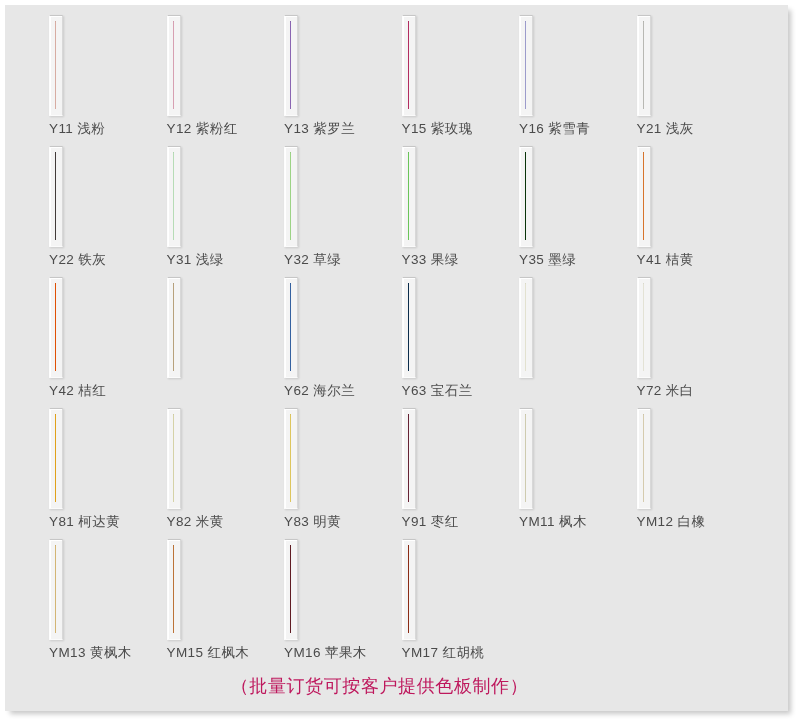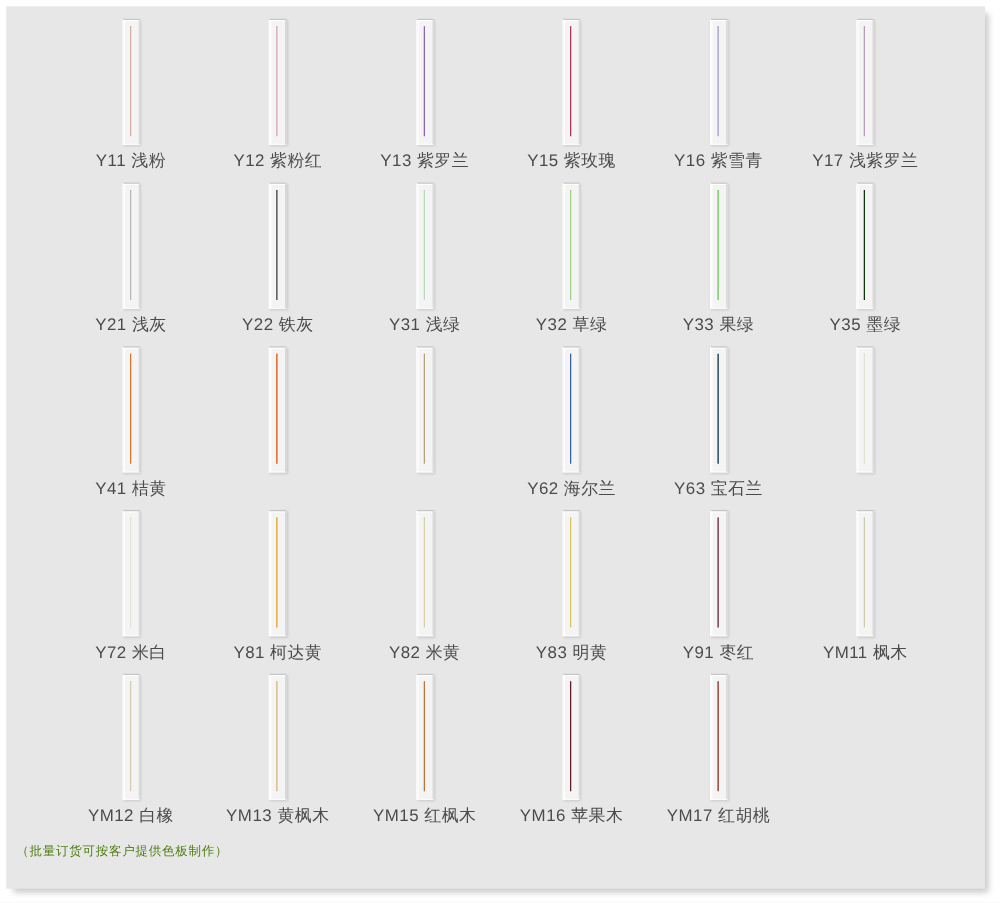--- a/index.html
+++ b/index.html
@@ -41,21 +41,21 @@
     grid-template-rows: repeat(5, 129px);
     column-gap: 6px;
     row-gap: 2px;
     padding: 0 32px 0 36px;
   }
 
   .swatch-card {
     position: relative;
     display: flex;
     flex-direction: column;
-    align-items: center;
+    align-items: flex-start;
   }
 
   
   .chip-frame {
     position: relative;
     height: 101px;
     background: #f4f4f4;
     padding: 5px 6px 6px 5px;
     box-sizing: border-box;
     border-top: 1px solid #c6c6c6;
@@ -83,23 +83,23 @@
     font-size: 13.5px;
     color: #4b4b4b;
     letter-spacing: 0.4px;
     white-space: nowrap;
     background: #e7e7e7;
   }
 
   
   .footer-note {
     margin: 6px 34px 0 0;
-    text-align: left;
-    font-size: 10px;
-    color: #4d7c0f;
+    text-align: center;
+    font-size: 18px;
+    color: #be185d;
     letter-spacing: 0.6px;
     white-space: nowrap;
   }
 </style>
 </head>
 <body>
 
 <div class="page">
   <div class="panel">
 
@@ -129,26 +129,20 @@
           <div class="chip-label">Y15 紫玫瑰</div>
         </div>
         <div class="swatch-card">
           <div class="chip-frame">
             <div class="chip" style="background-color: rgb(174, 173, 226);"></div>
           </div>
           <div class="chip-label">Y16 紫雪青</div>
         </div>
         <div class="swatch-card">
           <div class="chip-frame">
-            <div class="chip" style="background-color: rgb(204, 173, 205);"></div>
-          </div>
-          <div class="chip-label">Y17 浅紫罗兰</div>
-        </div>
-        <div class="swatch-card">
-          <div class="chip-frame">
             <div class="chip" style="background-color: rgb(205, 205, 200);"></div>
           </div>
           <div class="chip-label">Y21 浅灰</div>
         </div>
         <div class="swatch-card">
           <div class="chip-frame">
             <div class="chip" style="background-color: rgb(74, 66, 64);"></div>
           </div>
           <div class="chip-label">Y22 铁灰</div>
         </div>
@@ -179,20 +173,21 @@
         <div class="swatch-card">
           <div class="chip-frame">
             <div class="chip" style="background-color: rgb(240, 130, 50);"></div>
           </div>
           <div class="chip-label">Y41 桔黄</div>
         </div>
         <div class="swatch-card">
           <div class="chip-frame">
             <div class="chip" style="background-color: rgb(250, 90, 5);"></div>
           </div>
+          <div class="chip-label">Y42 桔红</div>
         </div>
         <div class="swatch-card">
           <div class="chip-frame">
             <div class="chip" style="background-color: rgb(204, 180, 139);"></div>
           </div>
         </div>
         <div class="swatch-card">
           <div class="chip-frame">
             <div class="chip" style="background-color: rgb(59, 110, 180);"></div>
           </div>

